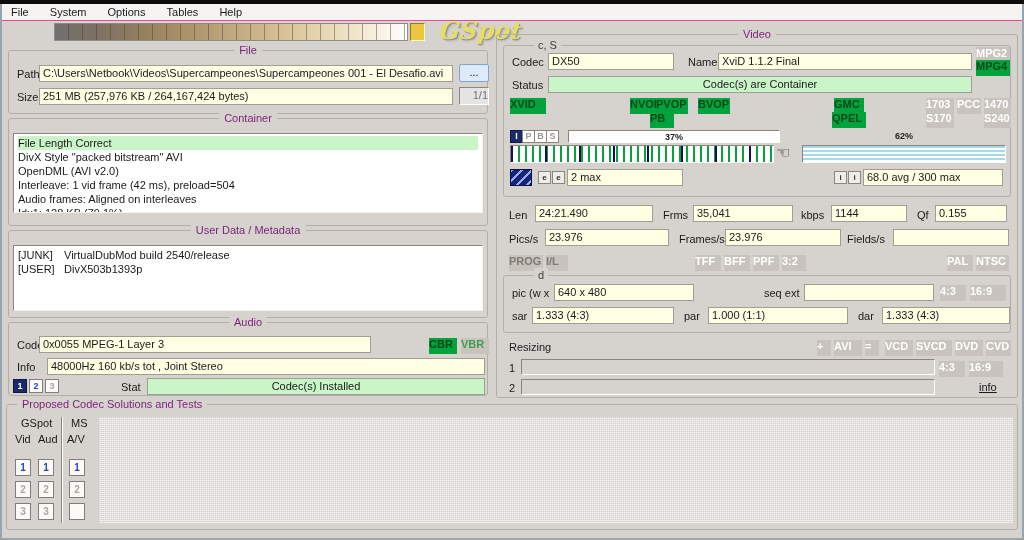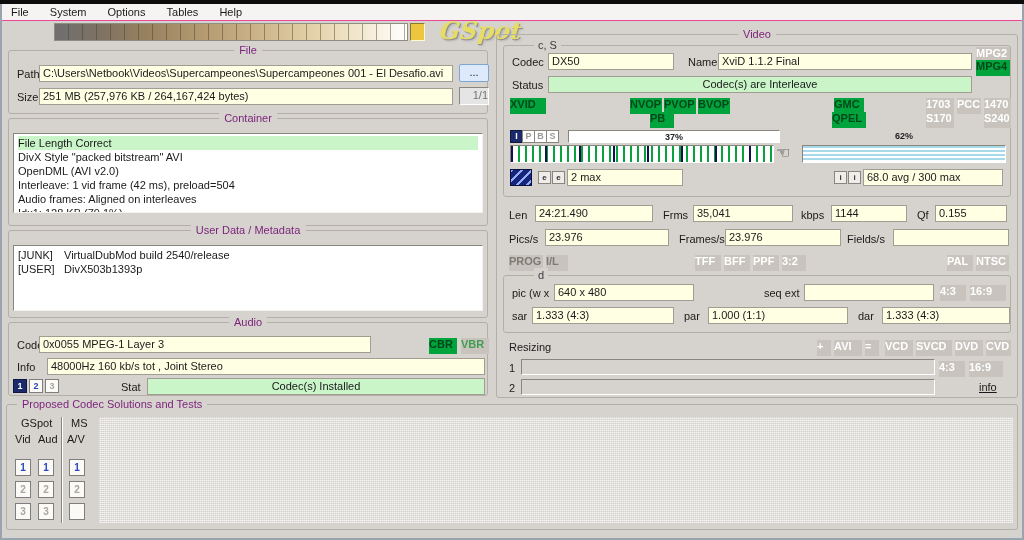--- a/index.html
+++ b/index.html
@@ -131,25 +131,25 @@
 
     <div class="subframe" style="left:6px;top:10px;width:508px;height:152px">
       <span class="sublabel" style="left:30px">c, S</span>
       <span class="lbl" style="left:8px;top:10px">Codec</span>
       <div class="field" style="left:44px;top:7px;width:126px">DX50</div>
       <span class="lbl" style="left:184px;top:10px">Name</span>
       <div class="field" style="left:214px;top:7px;width:254px">XviD 1.1.2 Final</div>
       <span class="badge off" style="left:472px;top:1px;width:34px">MPG2</span>
       <span class="badge on" style="left:472px;top:14px;width:34px">MPG4</span>
       <span class="lbl" style="left:8px;top:33px">Status</span>
-      <div class="statusbar" style="left:44px;top:30px;width:424px">Codec(s) are Interleave</div>
+      <div class="statusbar" style="left:44px;top:30px;width:424px">Codec(s) are Container</div>
 
       <span class="badge on" style="left:6px;top:52px;width:36px">XVID</span>
       <span class="badge on" style="left:126px;top:52px;width:32px">NVOP</span>
-      <span class="badge on" style="left:160px;top:52px;width:32px">PVOP</span>
+      <span class="badge on" style="left:152px;top:52px;width:32px">PVOP</span>
       <span class="badge on" style="left:194px;top:52px;width:32px">BVOP</span>
       <span class="badge on" style="left:330px;top:52px;width:30px">GMC</span>
       <span class="badge off" style="left:422px;top:52px;width:28px">1703</span>
       <span class="badge off" style="left:453px;top:52px;width:24px">PCC</span>
       <span class="badge off" style="left:480px;top:52px;width:27px">1470</span>
       <span class="badge on" style="left:146px;top:66px;width:24px">PB</span>
       <span class="badge on" style="left:328px;top:66px;width:34px">QPEL</span>
       <span class="badge off" style="left:422px;top:66px;width:28px">S170</span>
       <span class="badge off" style="left:480px;top:66px;width:27px">S240</span>
 

